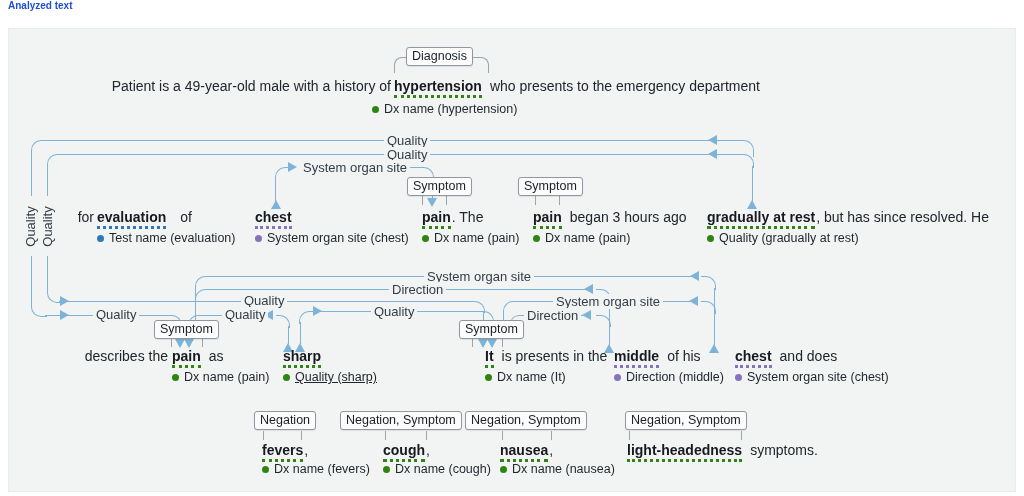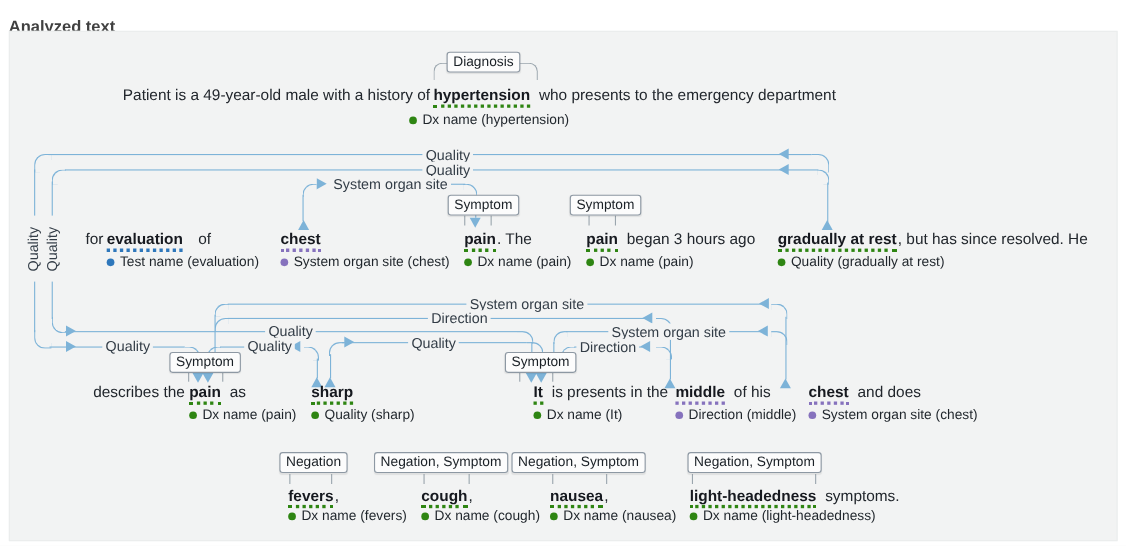--- a/index.html
+++ b/index.html
@@ -6,21 +6,21 @@
     --arc:#7db3d8;
     --green:#2e8512;
     --purple:#8672bd;
     --blue:#2e77bb;
     --gray:#9aa5ad;
     --ink:#21262c;
     --panel:#f2f3f3;
   }
   html,body{margin:0;padding:0;background:#ffffff;}
   #stage{position:relative;width:1024px;height:496px;font-family:"Liberation Sans",sans-serif;color:var(--ink);overflow:hidden;background:#fff;}
-  .heading{position:absolute;left:8px;top:16px;font-size:15px;font-weight:bold;color:#404040;}
+  .heading{position:absolute;left:8px;top:0;font-size:10px;font-weight:bold;color:#1d4ed8;}
   .panel{position:absolute;left:8px;top:28px;width:1006px;height:462px;background:var(--panel);border:1px solid #eaeded;}
 
   
   .hl{position:absolute;height:0;border-top:1.5px solid var(--arc);z-index:1;}
   .vl{position:absolute;width:0;border-left:1.5px solid var(--arc);z-index:1;}
   .el{position:absolute;border:0 solid var(--arc);z-index:1;}
   .el.tl{border-top-width:1.5px;border-left-width:1.5px;border-top-left-radius:10px;}
   .el.tr{border-top-width:1.5px;border-right-width:1.5px;border-top-right-radius:10px;}
   .el.bl{border-bottom-width:1.5px;border-left-width:1.5px;border-bottom-left-radius:10px;}
   .ar{position:absolute;width:0;height:0;z-index:2;}
@@ -239,21 +239,21 @@
     <span class="after">of his</span>
   </div>
   <div class="chunk" style="left:735px;top:348px;">
     <span class="ent p">chest</span>
     <span class="after">and does</span>
   </div>
   <div class="ann" style="left:172px;top:370px;">
       <span class="dot"></span>
       <span>Dx name (pain)</span>
     </div>
-  <div class="ann" style="left:283px;top:370px;">
+  <div class="ann" style="left:283px;top:370px;text-decoration:underline;">
       <span class="dot"></span>
       <span>Quality (sharp)</span>
     </div>
   <div class="ann" style="left:485px;top:370px;">
       <span class="dot"></span>
       <span>Dx name (It)</span>
     </div>
   <div class="ann" style="left:614px;top:370px;">
       <span class="dot p"></span>
       <span>Direction (middle)</span>
@@ -297,17 +297,13 @@
       <span>Dx name (fevers)</span>
     </div>
   <div class="ann" style="left:383px;top:462px;">
       <span class="dot"></span>
       <span>Dx name (cough)</span>
     </div>
   <div class="ann" style="left:500px;top:462px;">
       <span class="dot"></span>
       <span>Dx name (nausea)</span>
     </div>
-  <div class="ann" style="left:627px;top:462px;">
-      <span class="dot"></span>
-      <span>Dx name (light-headedness)</span>
-    </div>
 </div>
 
 </body></html>

